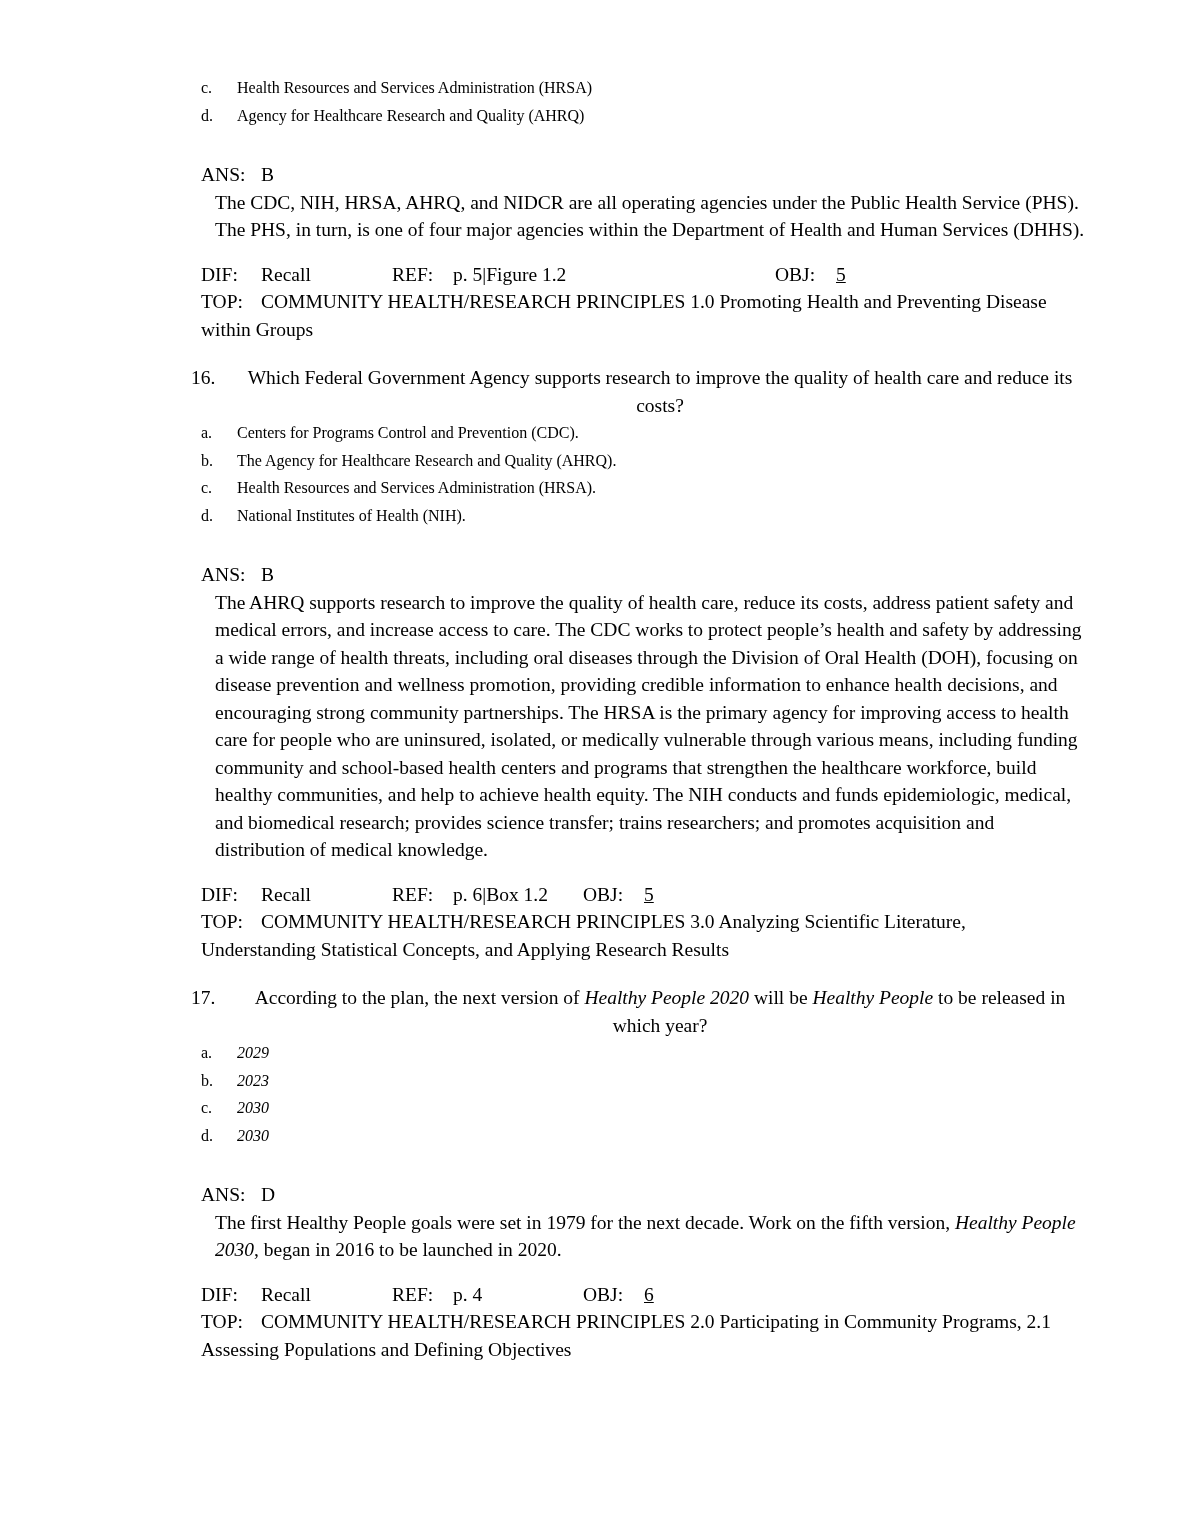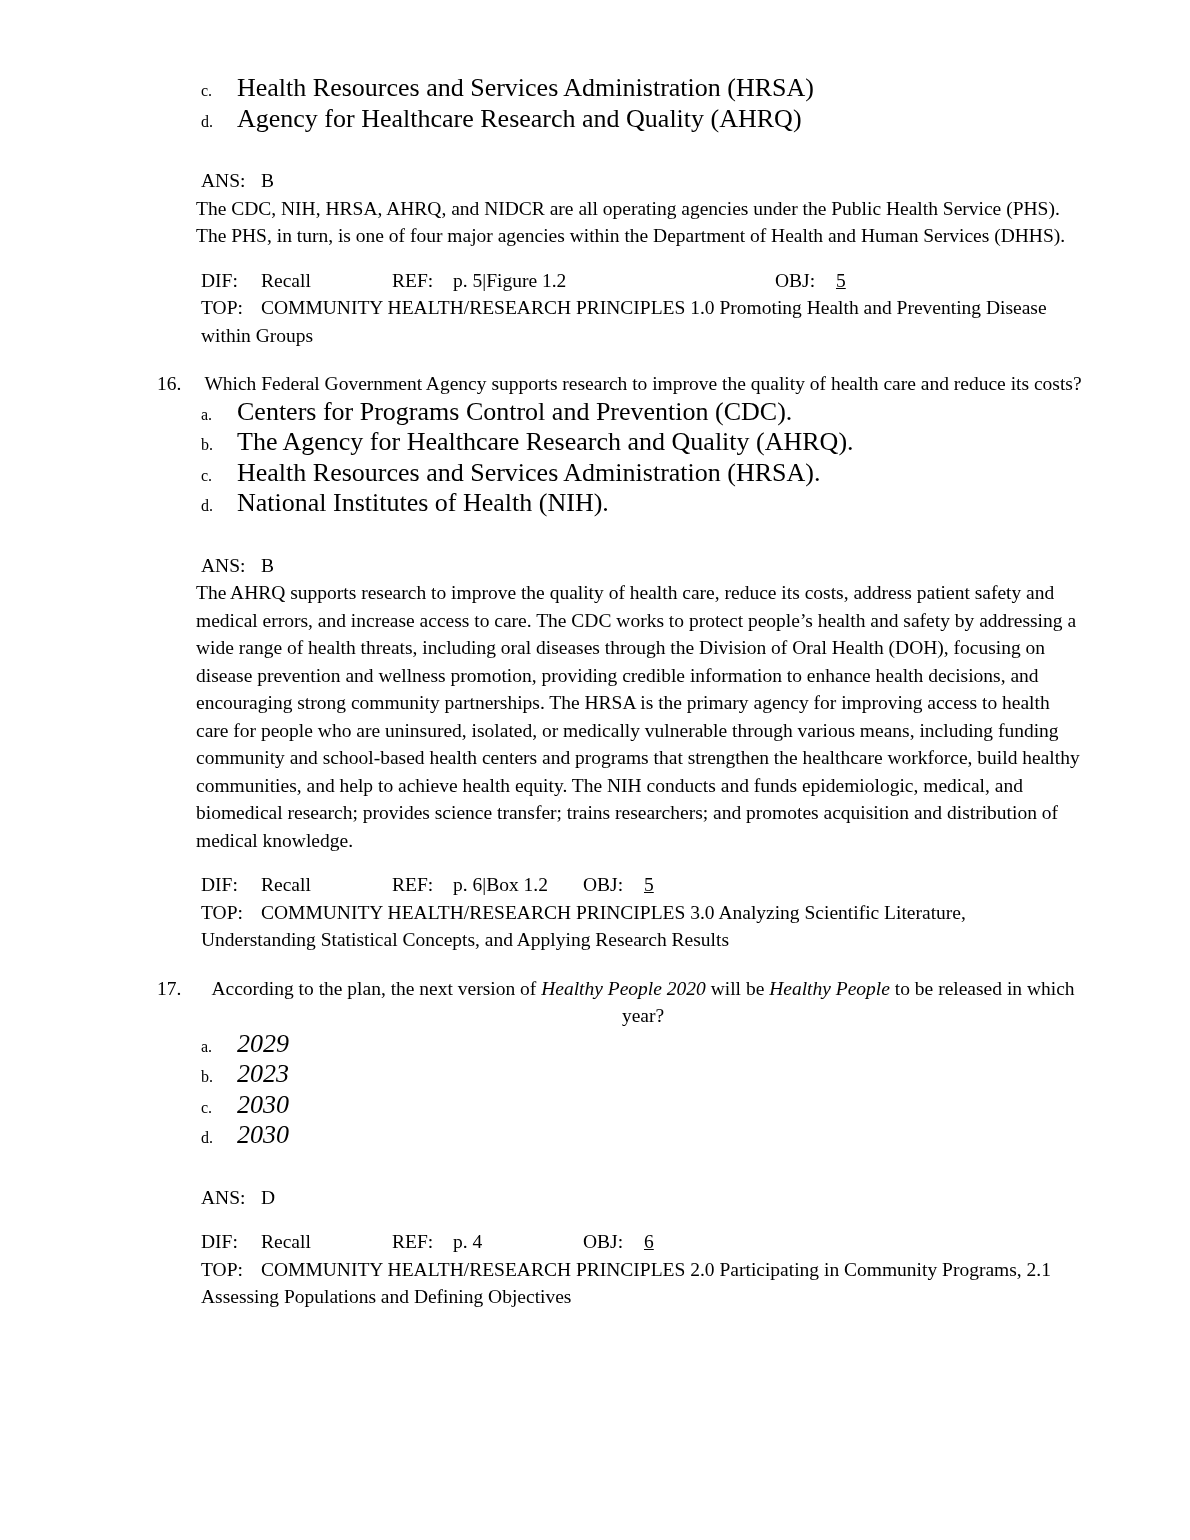--- a/index.html
+++ b/index.html
@@ -10,28 +10,28 @@
     margin: 0 auto;
     background: #ffffff;
     color: #000000;
     font-family: "Liberation Serif", "DejaVu Serif", serif;
     font-size: 19.5px;
     line-height: 27.5px;
     padding: 74px 105px 80px 157px;
   }
   .qsec { margin-top: 0; }
   .qsec + .qsec { margin-top: 21px; }
-  .qhead { display: flex; align-items: baseline; }
+  .qhead { display: flex; align-items: baseline; margin-left: 34px; }
   .q-num { flex: 0 0 44px; }
   .q-stem { flex: 1; text-align: center; }
   .option { display: flex; align-items: baseline; margin-left: 44px; }
   .opt-letter { flex: 0 0 36px; font-size: 16px; }
-  .opt-text { font-size: 26px; }
+  .opt-text { font-size: 16px; }
   .ans-row { margin-left: 44px; margin-top: 32px; }
-  .rationale { margin-left: 39px; }
+  .rationale { margin-left: 58px; }
   .meta { margin-left: 44px; margin-top: 17px; white-space: nowrap; text-decoration: underline; }
   .toprow { margin-left: 44px; }
   .lab { display: inline-block; vertical-align: baseline; }
   .w60 { width: 60px; }
   .w131 { width: 131px; }
   .w61 { width: 61px; }
   .refv { display: inline-block; width: 130px; }
   .refv.wide { width: 322px; }
   .it { font-style: italic; }
 </style>
@@ -102,18 +102,19 @@
     <div class="option">
         <span class="opt-letter">c.</span>
         <span class="opt-text it">2030</span>
       </div>
     <div class="option">
         <span class="opt-letter">d.</span>
         <span class="opt-text it">2030</span>
       </div>
 
     <div class="ans-row"><span class="lab w60">ANS:</span><span>D</span></div>
+    <div class="rationale"><span>The first Healthy People goals were set in 1979 for the next decade. Work on the fifth version, </span><span class="it">Healthy People 2030</span><span>, began in 2016 to be launched in 2020.</span></div>
 
     <div class="meta"><span class="lab w60">DIF:</span><span class="lab w131">Recall</span><span class="lab w61">REF:</span><span class="refv">p. 4</span><span class="lab w61">OBJ:</span><span>6</span></div>
     <div class="toprow"><span class="lab w60">TOP:</span><span>COMMUNITY HEALTH/RESEARCH PRINCIPLES 2.0 Participating in Community Programs, 2.1 Assessing Populations and Defining Objectives</span></div>
   </section>
 
 </div>
 
 </body></html>

